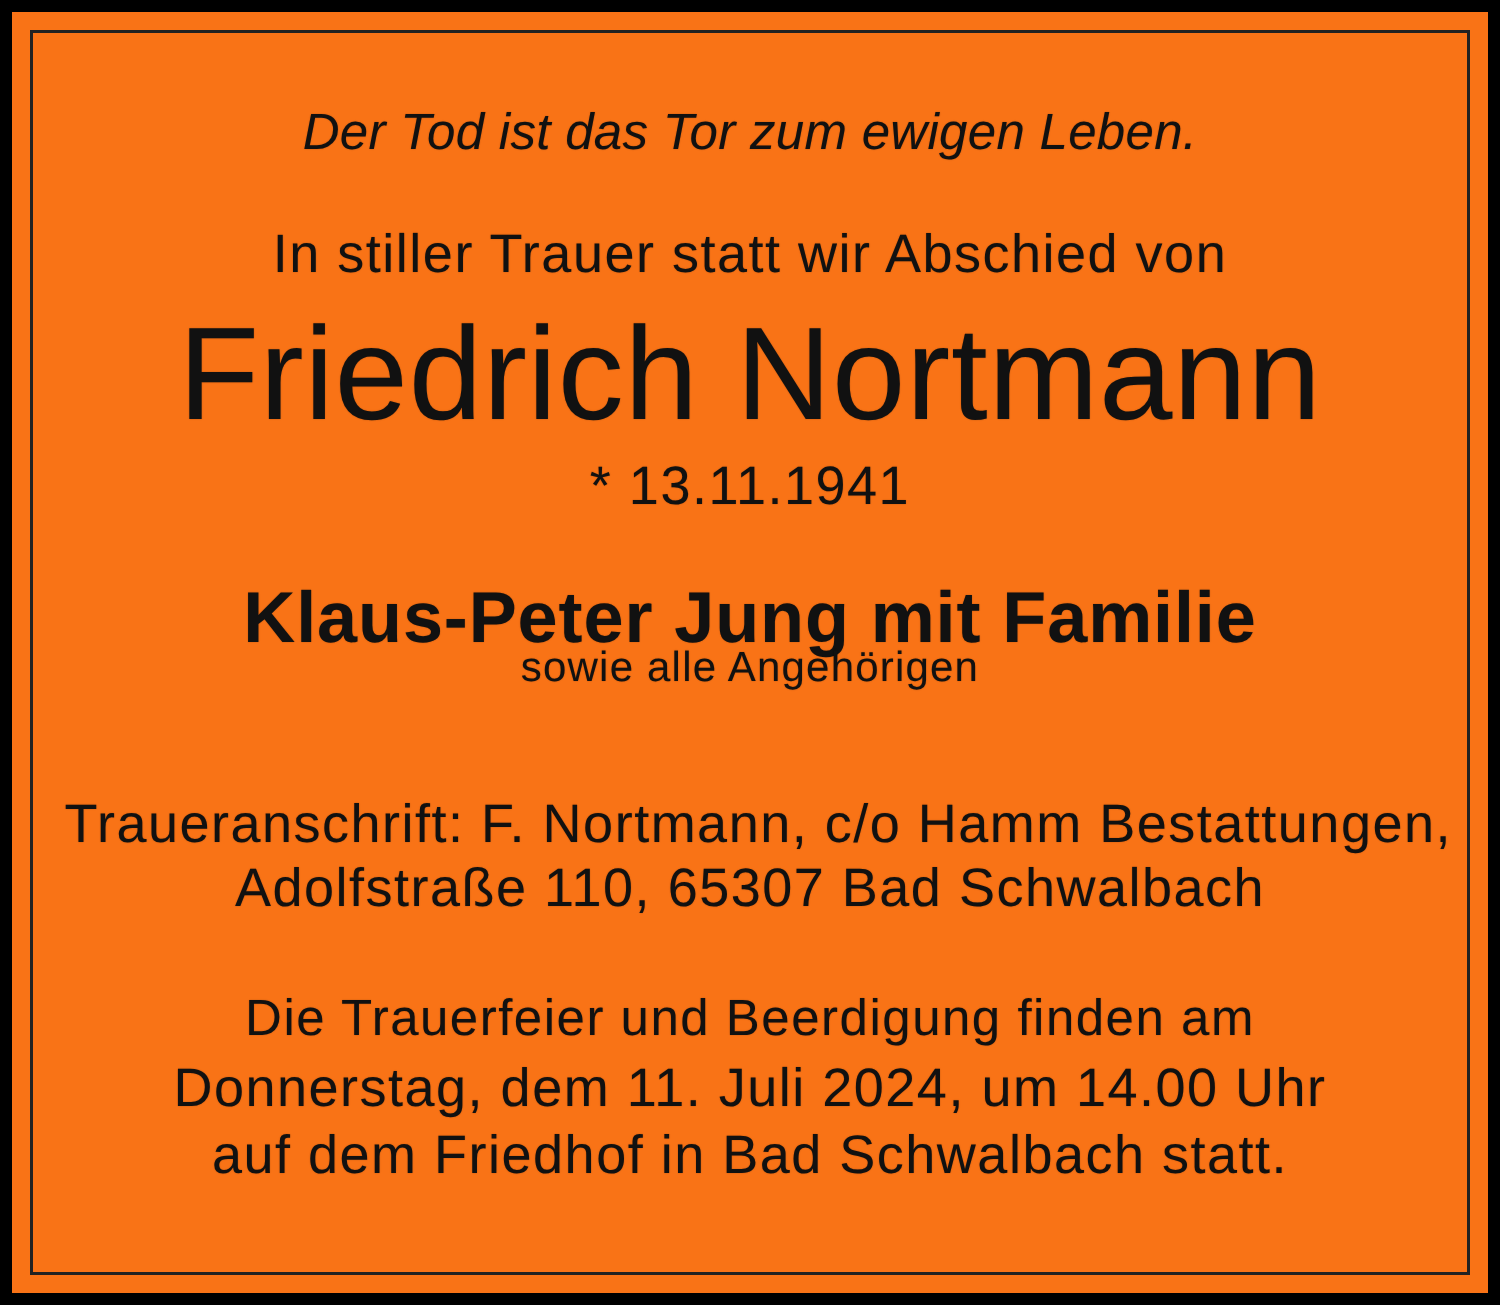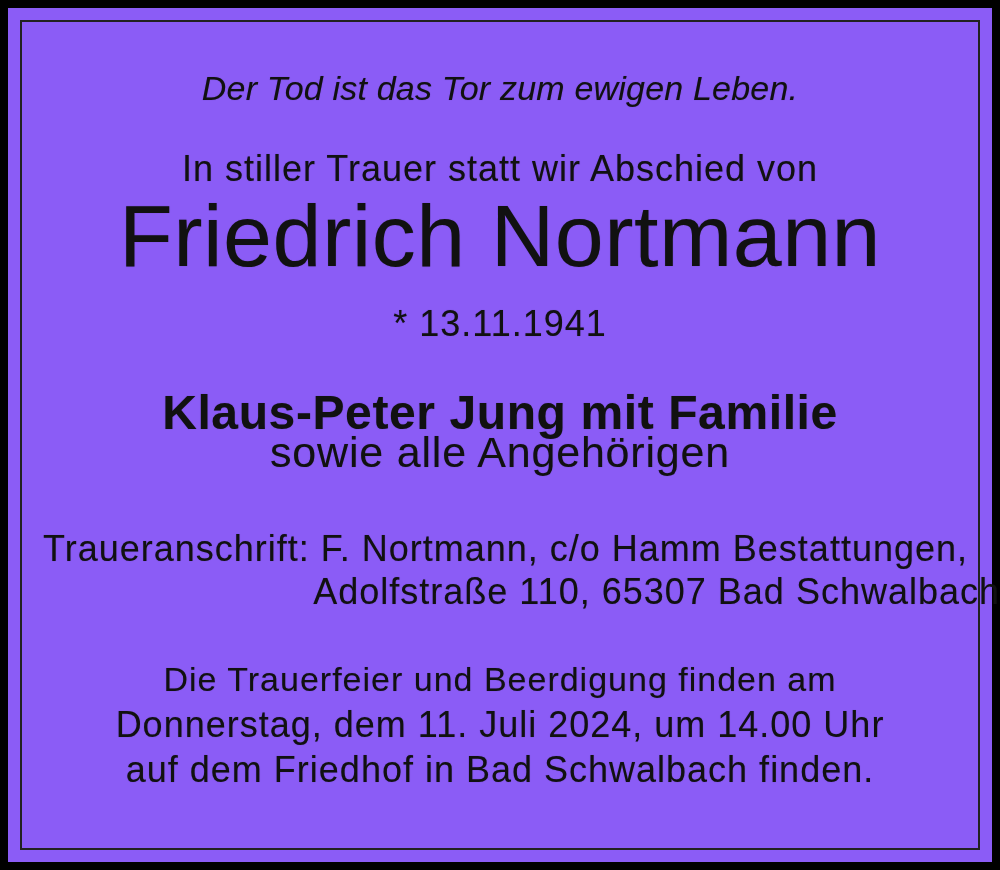--- a/index.html
+++ b/index.html
@@ -4,21 +4,21 @@
 <style>
   html, body {
     margin: 0;
     padding: 0;
     background: #ffffff;
   }
   .page {
     position: relative;
     width: 1000px;
     height: 870px;
-    background: #8b5cf6;
+    background: #f97316;
     box-sizing: border-box;
     font-family: "Liberation Sans", "DejaVu Sans", sans-serif;
     color: #111111;
     overflow: hidden;
   }
   .outer-frame {
     position: absolute;
     inset: 0;
     border: 8px solid #000000;
     box-sizing: border-box;
@@ -49,21 +49,21 @@
     font-size: 34px;
     font-style: italic;
     letter-spacing: 0.2px;
   }
   .intro {
     top: 151px;
     font-size: 36px;
     letter-spacing: 1px;
   }
   .deceased {
-    top: 192px;
+    top: 205px;
     font-size: 88px;
     letter-spacing: 0.5px;
   }
   .dates {
     position: absolute;
     top: 306px;
     left: 0;
     right: 0;
     display: flex;
     justify-content: center;
@@ -75,34 +75,33 @@
   }
   .dates span { white-space: nowrap; }
   .mourner-1 {
     top: 389px;
     font-size: 48px;
     font-weight: bold;
     letter-spacing: 0.6px;
   }
   .mourner-2 {
     top: 431px;
-    font-size: 43px;
+    font-size: 28px;
     letter-spacing: 0.8px;
   }
   .addr-1 {
     top: 531px;
     font-size: 36px;
     letter-spacing: 1px;
     margin-left: 11px;
   }
   .addr-2 {
     top: 574px;
     font-size: 36px;
     letter-spacing: 1px;
-    text-align: right;
   }
   .fun-1 {
     top: 662px;
     font-size: 34px;
     letter-spacing: 1px;
   }
   .fun-2 {
     top: 707px;
     font-size: 36px;
     letter-spacing: 1px;
@@ -136,15 +135,15 @@
   <div class="line mourner-2">sowie alle Angehörigen</div>
 
   <div class="line addr-1">Traueranschrift: F. Nortmann, c/o Hamm Bestattungen,</div>
 
   <div class="line addr-2">Adolfstraße 110, 65307 Bad Schwalbach</div>
 
   <div class="line fun-1">Die Trauerfeier und Beerdigung finden am</div>
 
   <div class="line fun-2">Donnerstag, dem 11. Juli 2024, um 14.00 Uhr</div>
 
-  <div class="line fun-3">auf dem Friedhof in Bad Schwalbach finden.</div>
+  <div class="line fun-3">auf dem Friedhof in Bad Schwalbach statt.</div>
 
 </div>
 
 </body></html>

